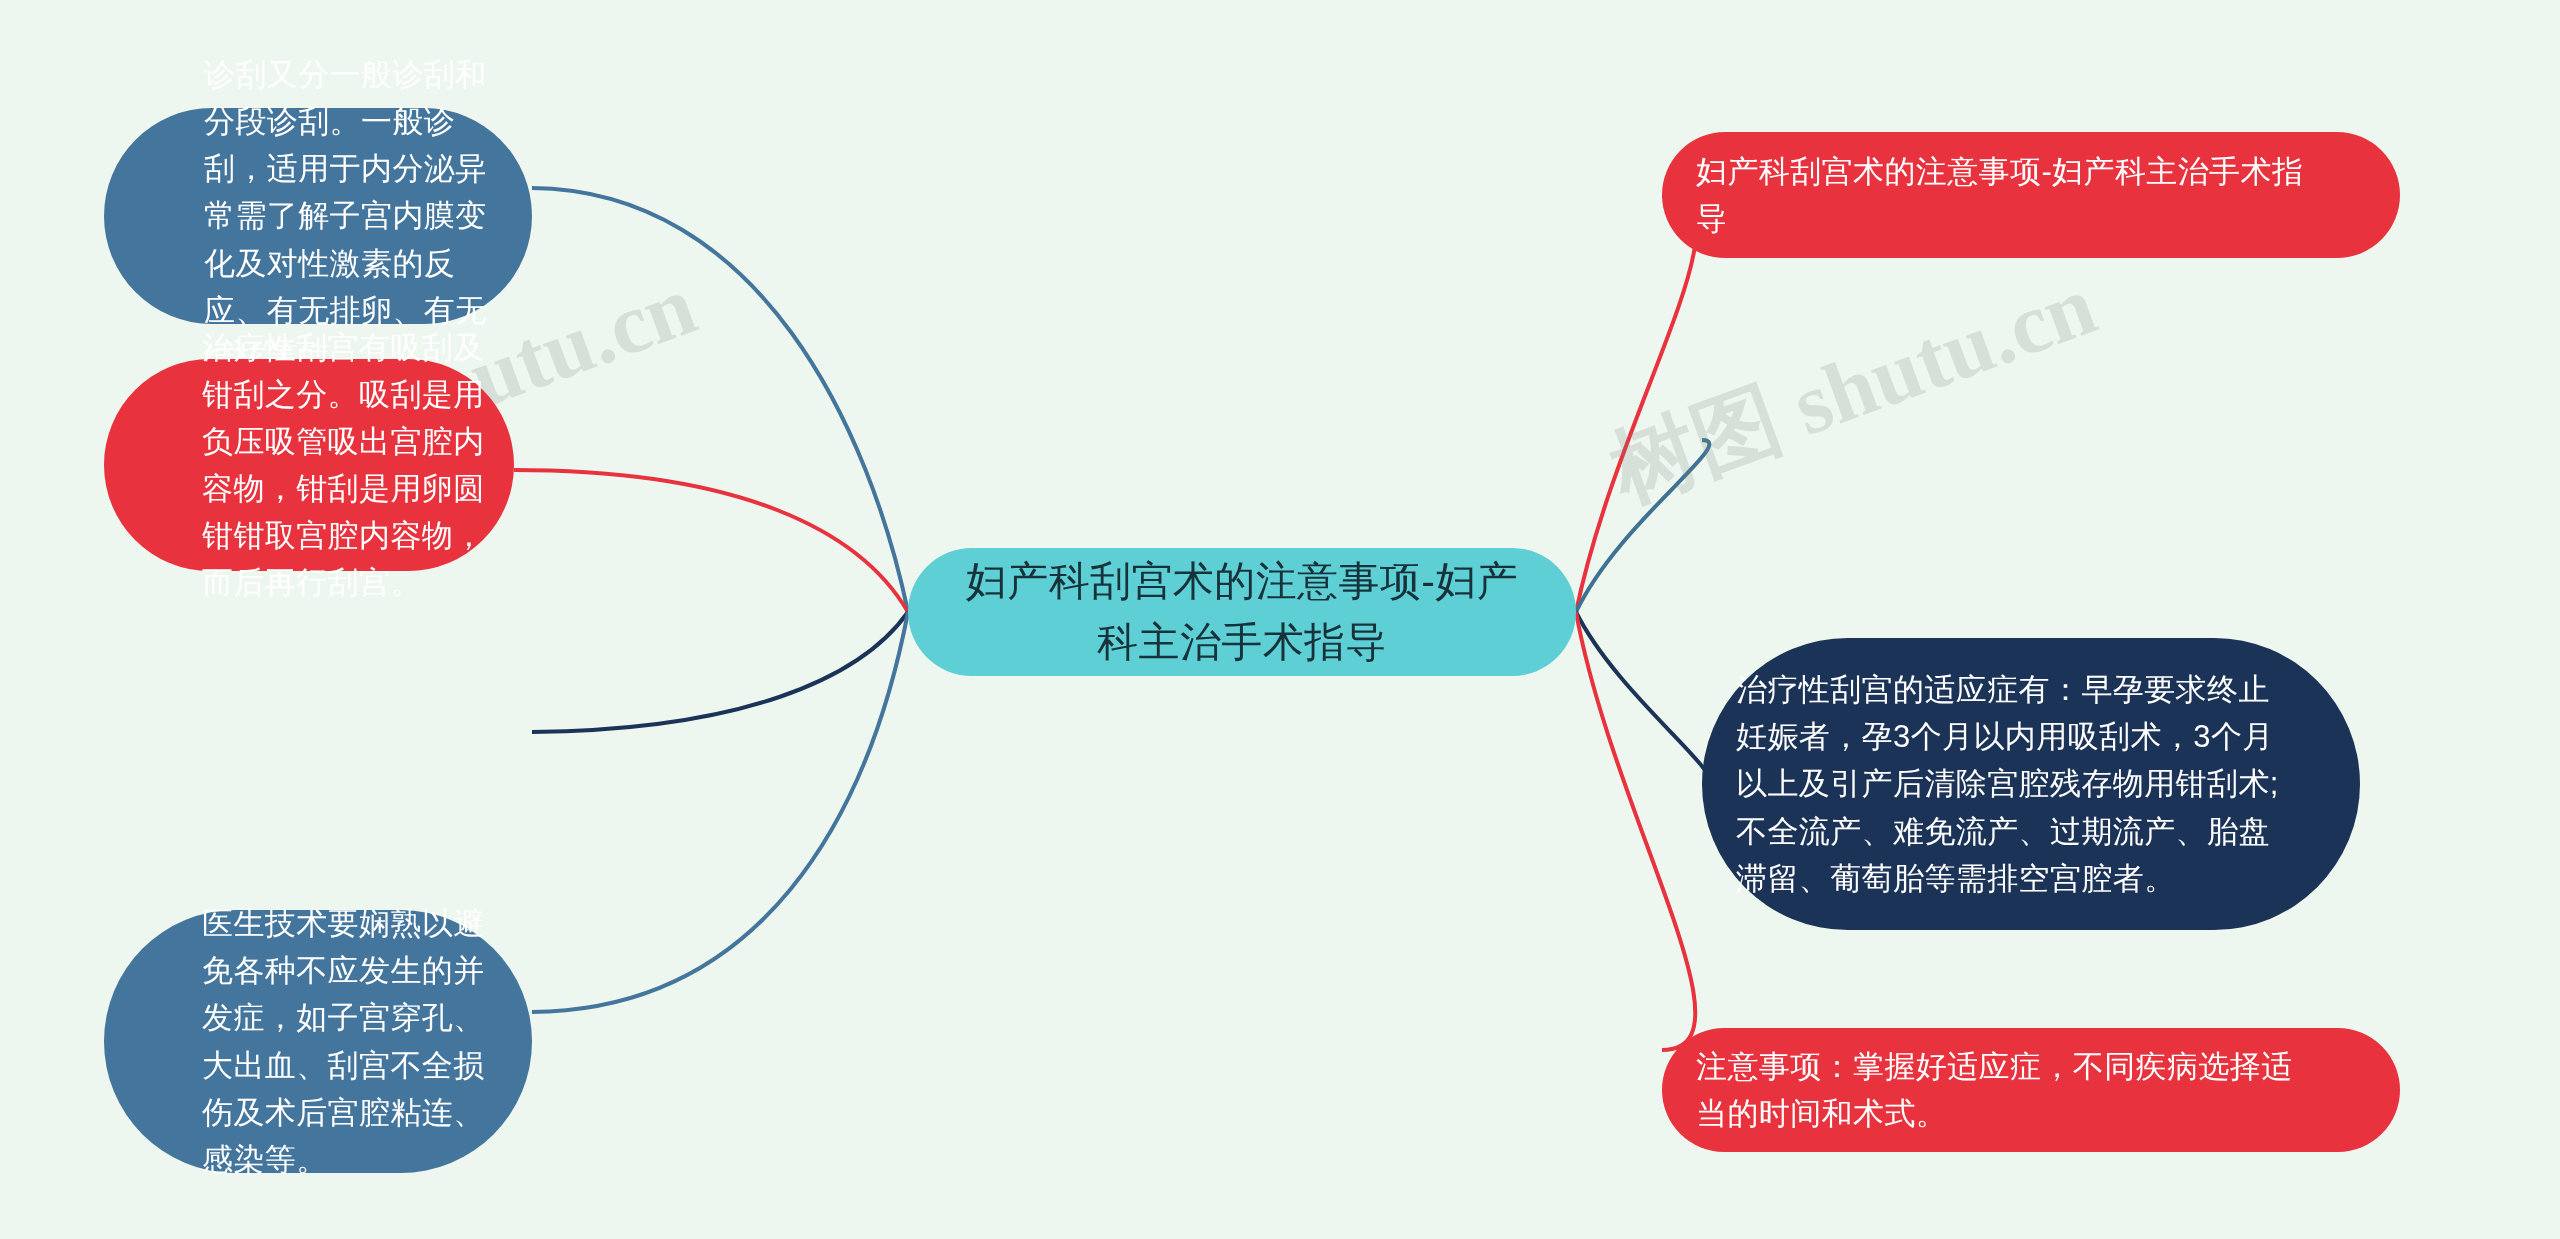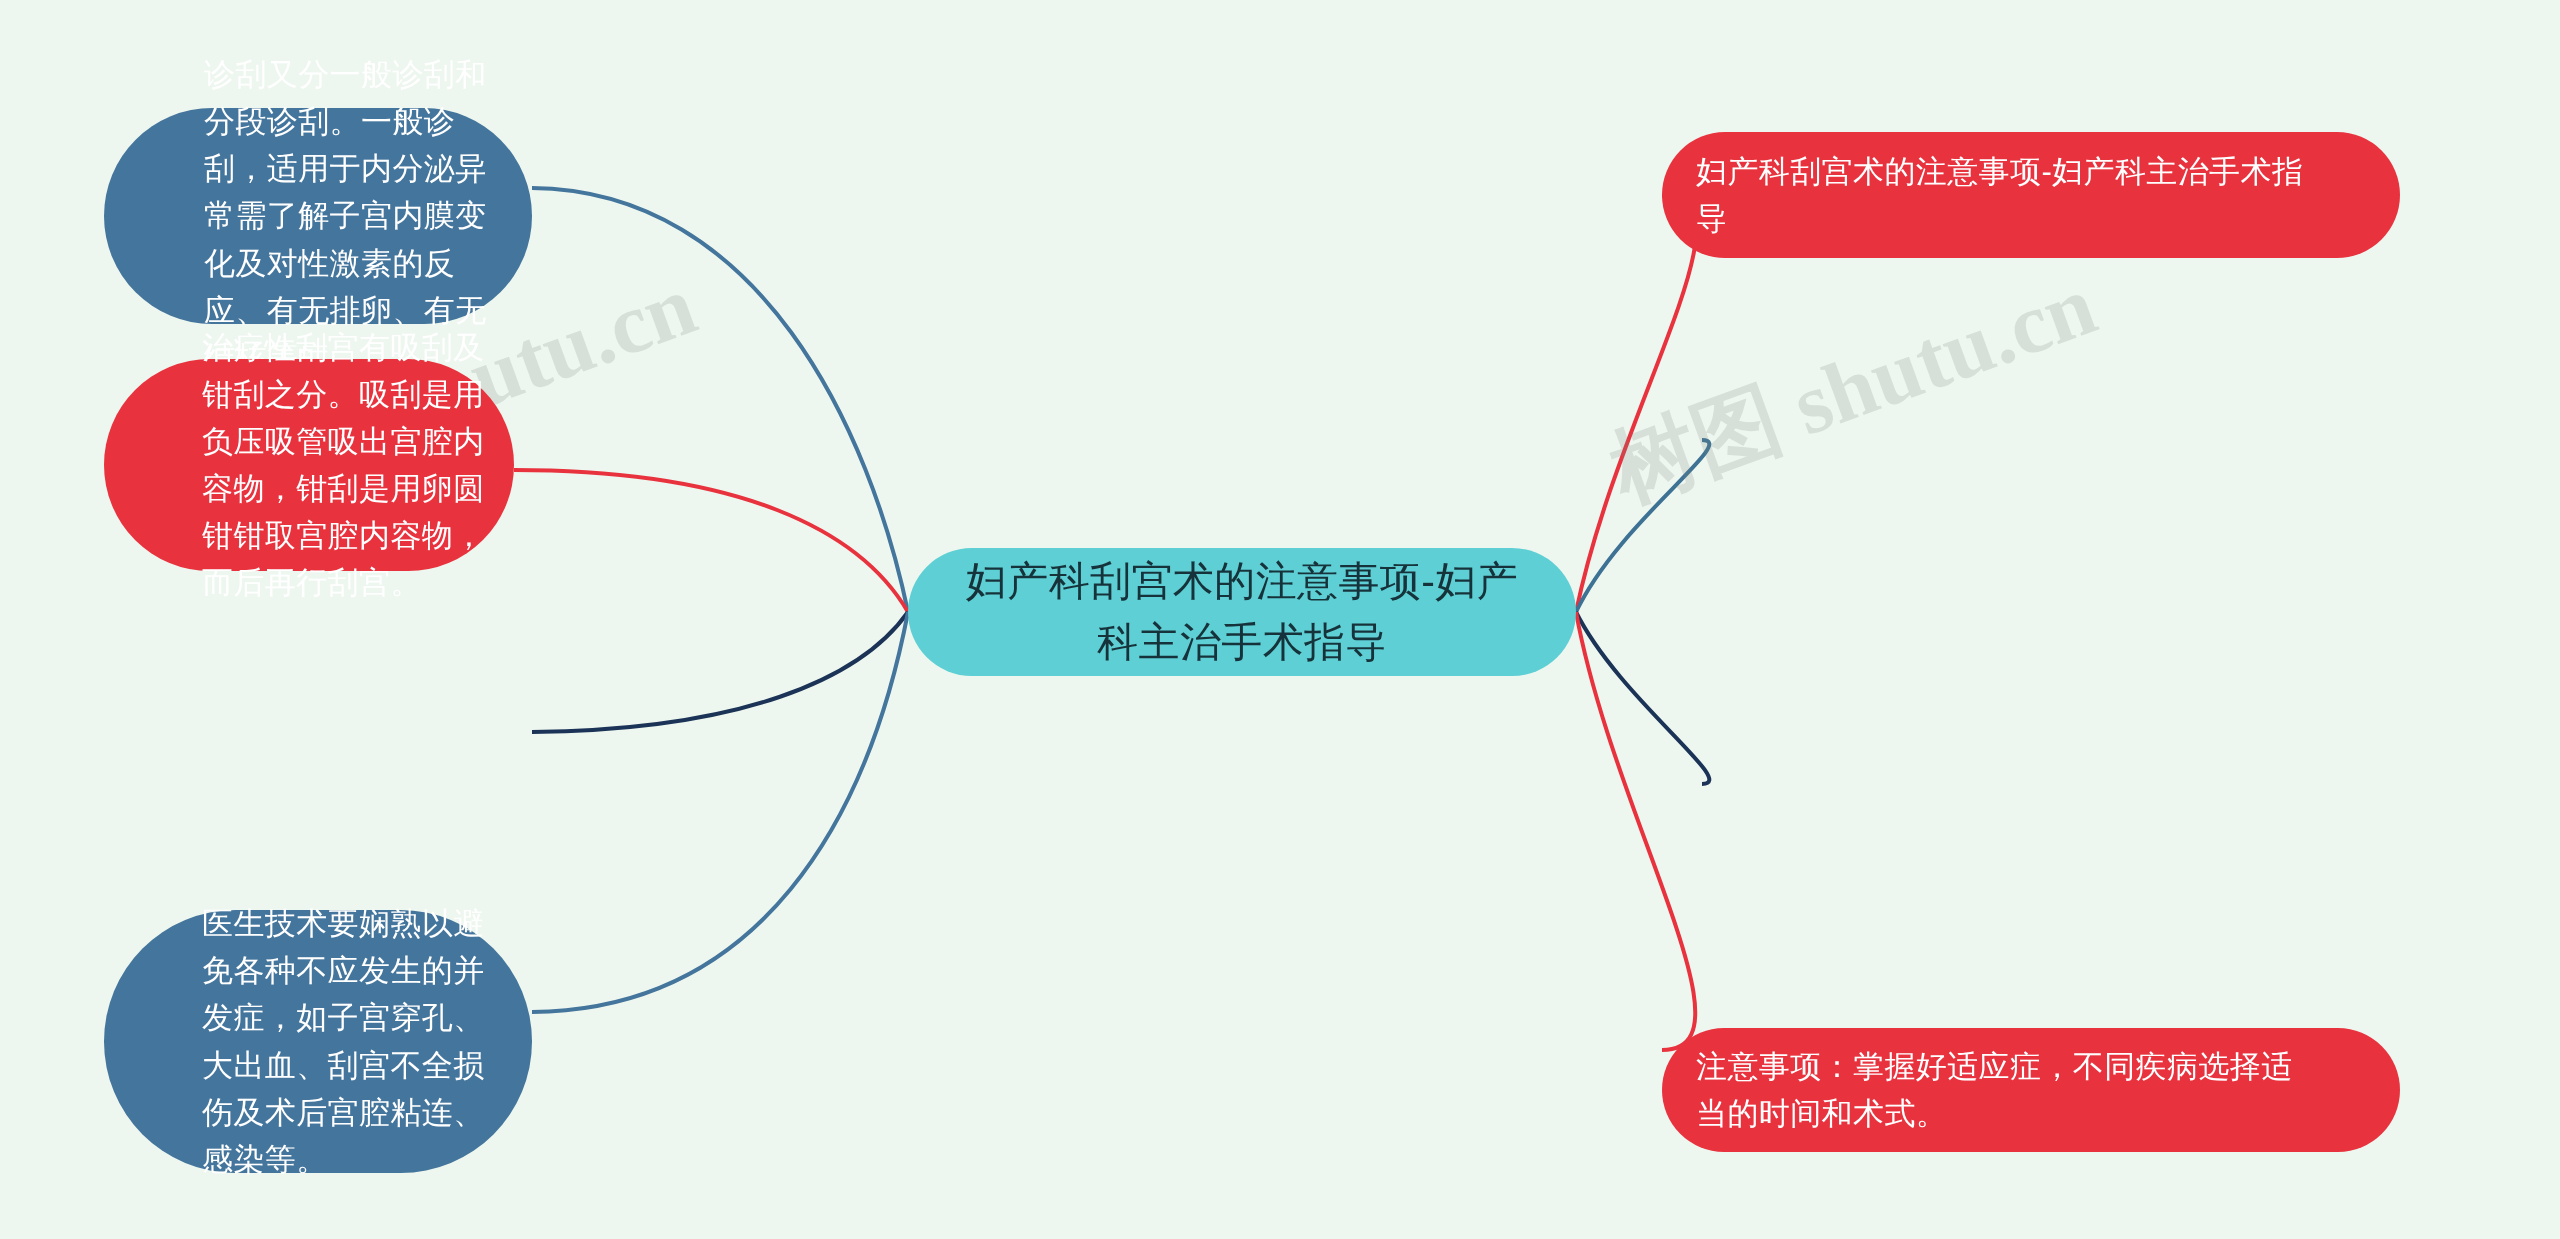--- a/index.html
+++ b/index.html
@@ -185,17 +185,20 @@
   <div class="node" id="node-l2">
     <span class="label">治疗性刮宫有吸刮及钳刮之分。吸刮是用负压吸管吸出宫腔内容物，钳刮是用卵圆钳钳取宫腔内容物，而后再行刮宫。</span>
   </div>
   <div class="node" id="node-l4">
     <span class="label">医生技术要娴熟以避免各种不应发生的并发症，如子宫穿孔、大出血、刮宫不全损伤及术后宫腔粘连、感染等。</span>
   </div>
 
   <div class="node" id="node-r1">
     <span class="label">妇产科刮宫术的注意事项-妇产科主治手术指导</span>
   </div>
+  <div class="node" id="node-r3">
+    <span class="label">治疗性刮宫的适应症有：早孕要求终止妊娠者，孕3个月以内用吸刮术，3个月以上及引产后清除宫腔残存物用钳刮术;不全流产、难免流产、过期流产、胎盘滞留、葡萄胎等需排空宫腔者。</span>
+  </div>
   <div class="node" id="node-r4">
     <span class="label">注意事项：掌握好适应症，不同疾病选择适当的时间和术式。</span>
   </div>
 
 </div>
 
 </body></html>

